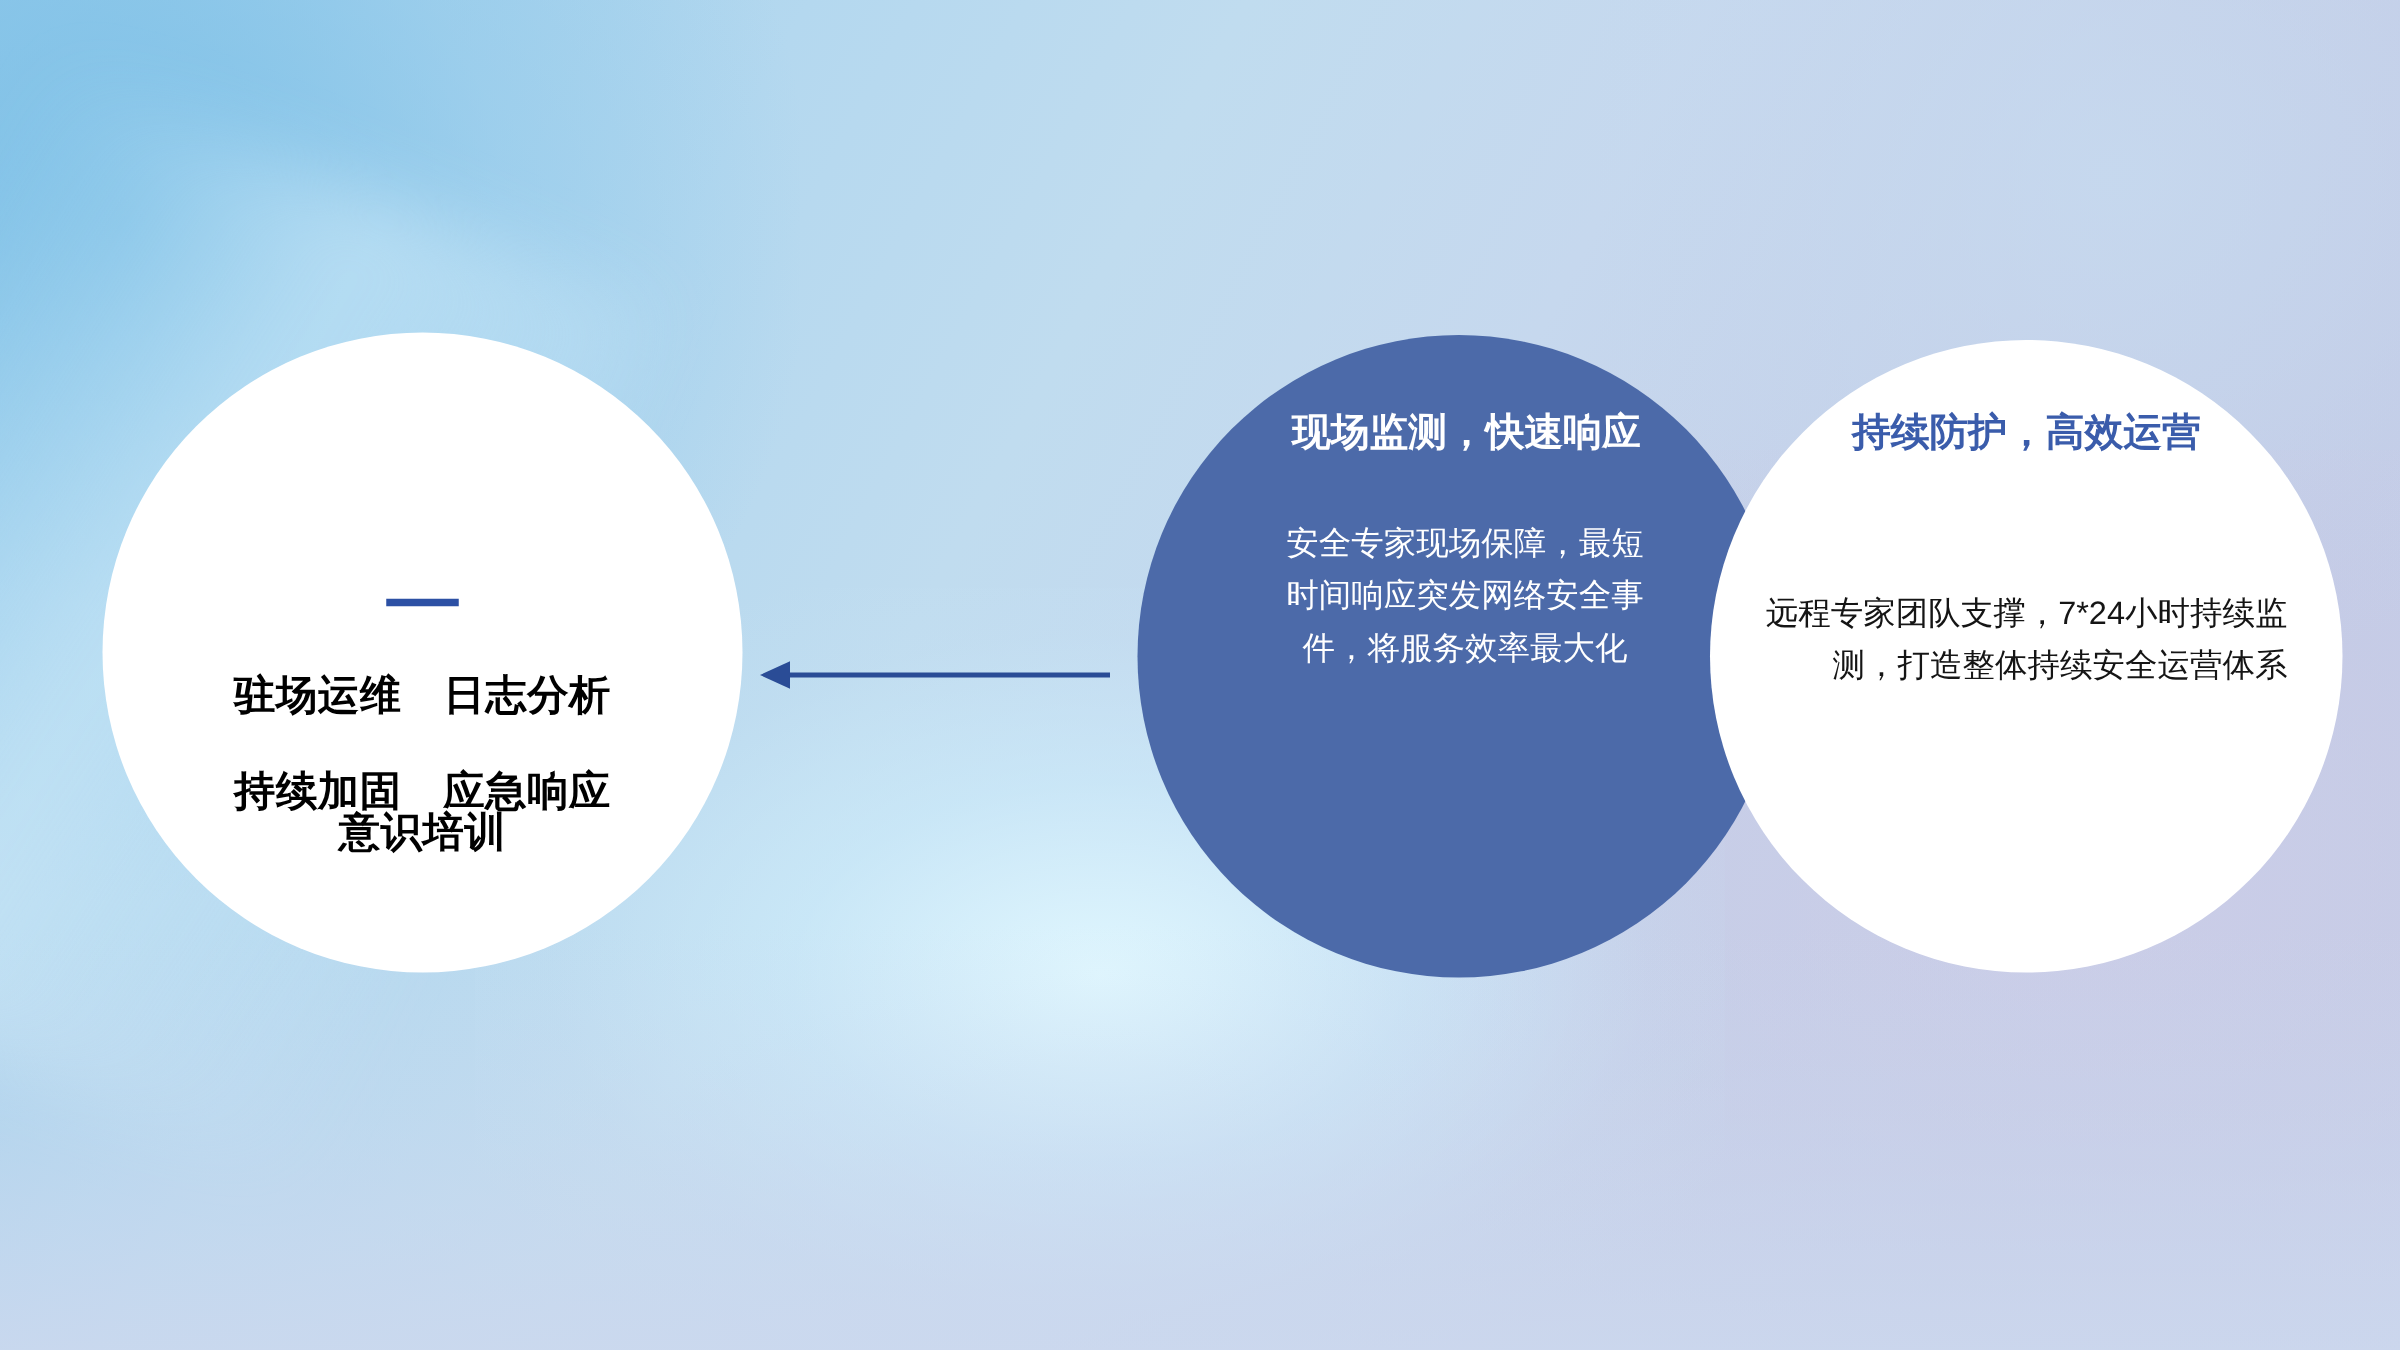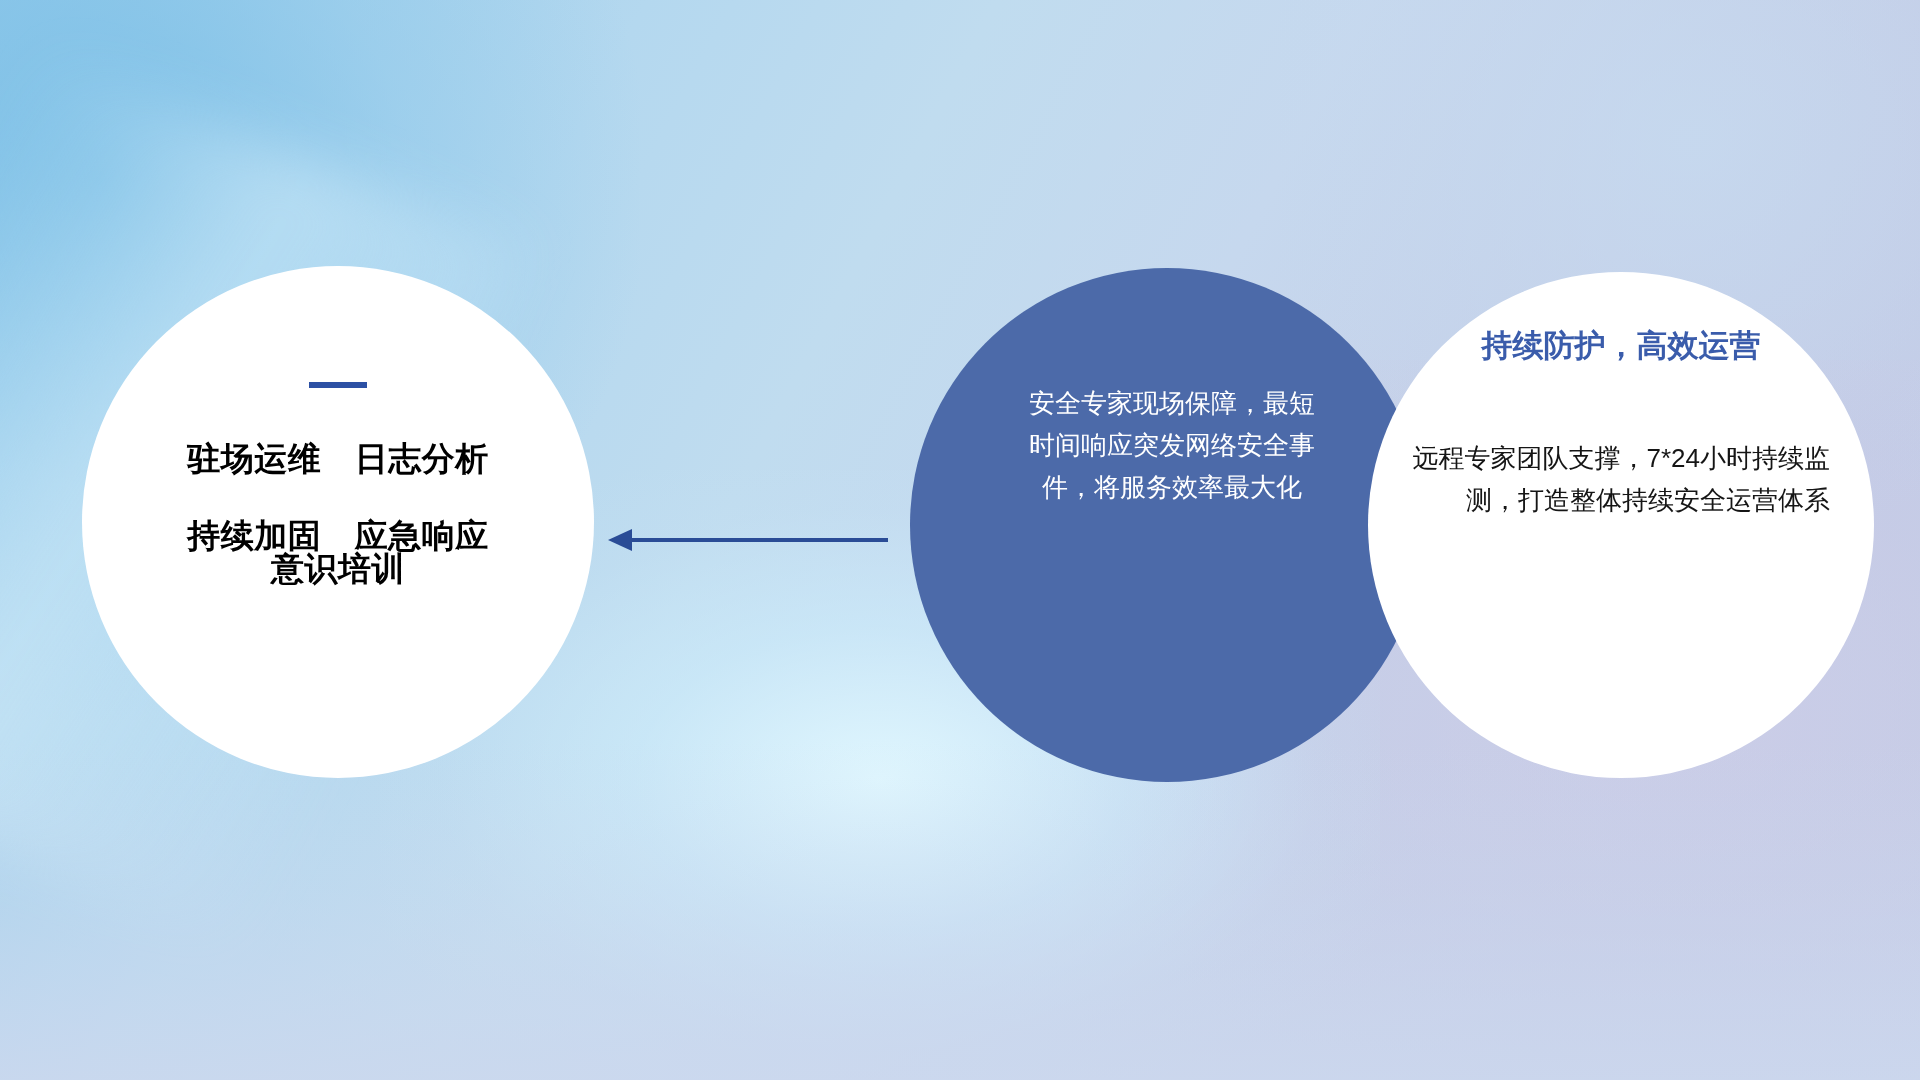--- a/index.html
+++ b/index.html
@@ -136,21 +136,21 @@
   
   .left-content {
     position: absolute;
     left: 82px;
     top: 266px;
     width: 512px;
     height: 512px;
     display: flex;
     flex-direction: column;
     align-items: center;
-    justify-content: flex-start;
+    justify-content: center;
     padding-top: 116px;
     box-sizing: border-box;
   }
   .accent-dash {
     width: 58px;
     height: 6px;
     background: #2c50a4;
     margin-bottom: 54px;
   }
   .left-lines {
@@ -210,20 +210,21 @@
     top: 272px;
     width: 506px;
     height: 506px;
     box-sizing: border-box;
     display: flex;
     flex-direction: column;
     align-items: center;
     justify-content: flex-start;
     padding-top: 58px;
     z-index: 6;
+    gap: 32px;
   }
   .right-title {
     font-size: 31px;
     font-weight: 700;
     color: #3a5cab;
     line-height: 1;
     white-space: nowrap;
   }
   .right-body {
     margin-top: 76px;
@@ -274,20 +275,21 @@
   <div class="left-content">
     <div class="accent-dash"></div>
     <div class="left-lines">
       <div class="left-line row1">驻场运维　日志分析</div>
       <div class="left-line row2">持续加固　应急响应</div>
       <div class="left-line row3">意识培训</div>
     </div>
   </div>
 
   <div class="mid-content">
+    <div class="mid-title">现场监测，快速响应</div>
     <div class="mid-body">安全专家现场保障，最短时间响应突发网络安全事件，将服务效率最大化</div>
   </div>
 
   <div class="right-content">
     <div class="right-title">持续防护，高效运营</div>
     <div class="right-body">远程专家团队支撑，7*24小时持续监测，打造整体持续安全运营体系</div>
   </div>
 
 </div>
 

